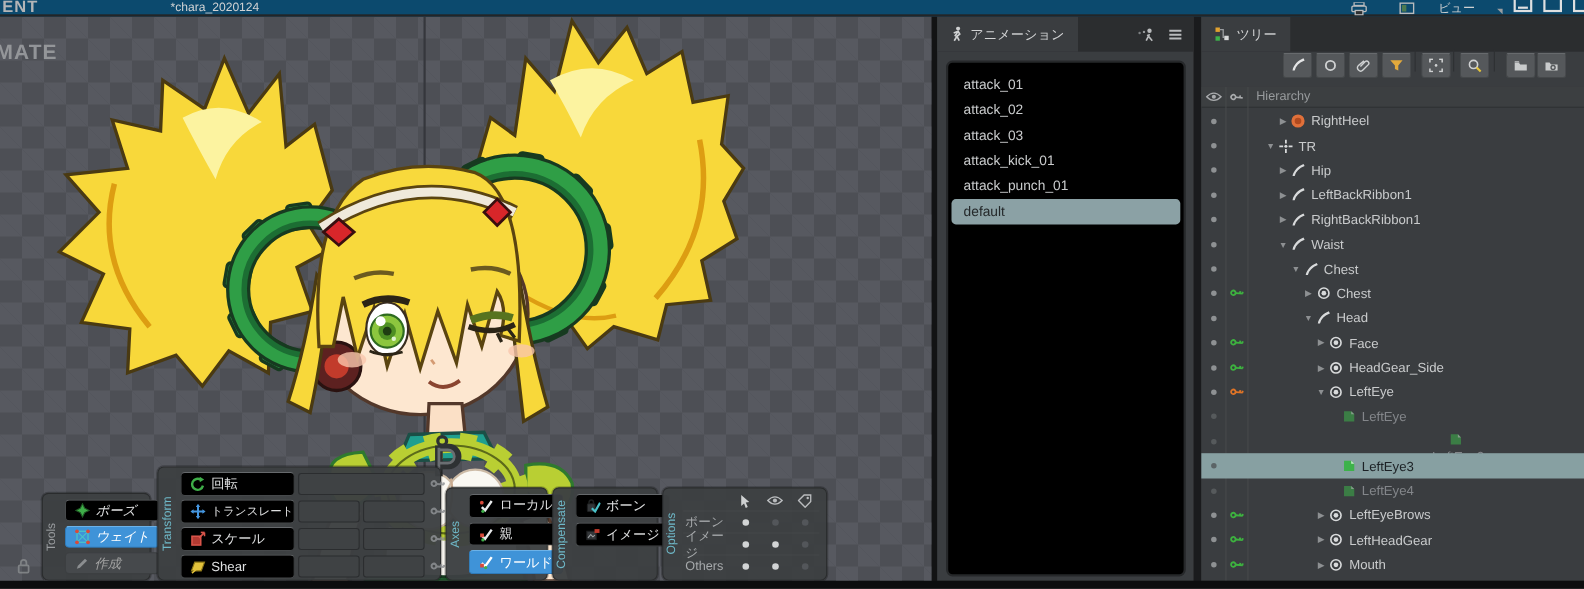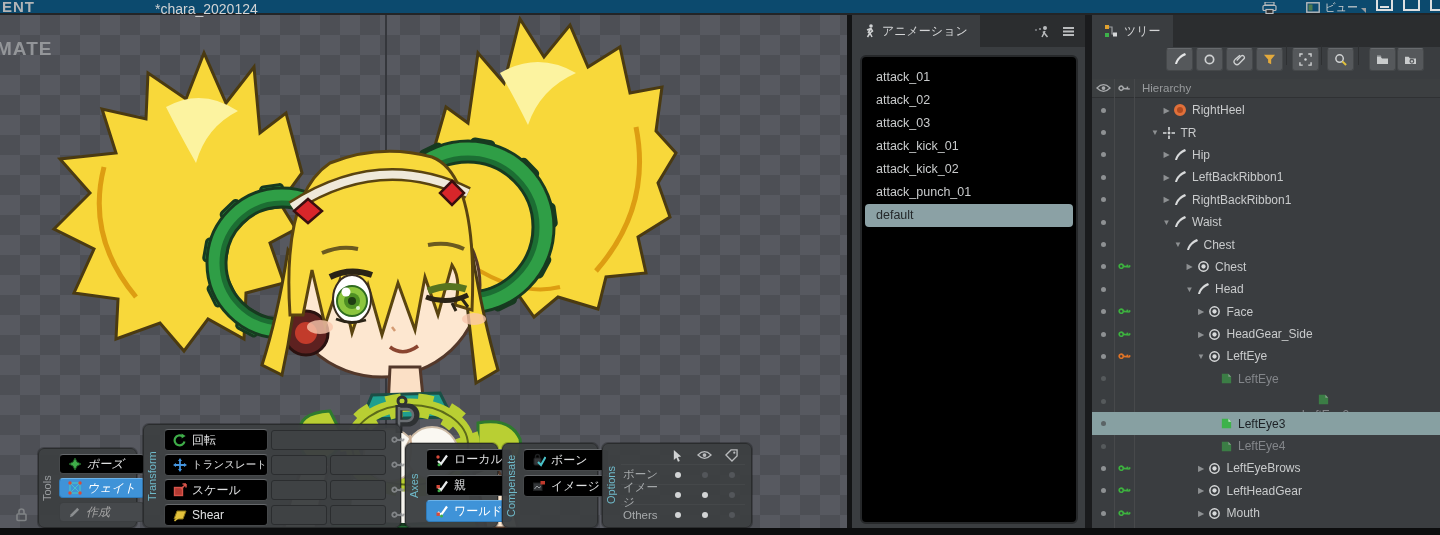--- a/index.html
+++ b/index.html
@@ -4,24 +4,24 @@
 <style>
   * { margin:0; padding:0; box-sizing:border-box; }
   html,body { width:1440px; height:535px; overflow:hidden; background:#222; }
   body { font-family:"Liberation Sans","DejaVu Sans",sans-serif; position:relative; }
 
   
   .titlebar { position:absolute; left:0; top:0; width:1440px; height:15px;
     background:#0c4a6e; border-bottom:2px solid #232527; color:#cfd0d1; z-index:50; }
   .logo { position:absolute; left:2px; top:-2px; font-size:15px; font-weight:bold;
     color:#b3b5b7; letter-spacing:1px; }
-  .doc-title { position:absolute; left:155px; top:1px; font-size:14px; color:#d2d3d4; }
+  .doc-title { position:absolute; left:155px; top:1px; font-size:11px; color:#d2d3d4; }
   .tb-right { position:absolute; right:2px; top:0; height:15px; display:flex; align-items:center; gap:10px; }
   .tb-ico { width:16px; height:12px; display:inline-flex; align-items:center; justify-content:center; }
-  .view-label { font-size:11px; color:#cfd0d1; display:flex; align-items:center; gap:3px;padding-left:18px; }
+  .view-label { font-size:11px; color:#cfd0d1; display:flex; align-items:center; gap:20px;padding-left:18px; }
   .view-caret { width:0; height:0; border-left:5px solid transparent; border-top:5px solid #9a9da0; margin-top:6px; }
   .winbox { width:17px; height:14px; border:2px solid #dfe0e1; margin-top:-7px; position:relative; background:transparent; }
   .winbox.min::after { content:""; position:absolute; left:2px; right:2px; bottom:1px; height:2px; background:#dfe0e1; }
   .winbox.clip { margin-right:-9px; }
 
   
   .viewport { position:absolute; left:0; top:15px; width:847px; height:513px; overflow:hidden;
     background-color:#4d4f55;
     background-image:
       linear-gradient(45deg,#575960 25%,transparent 25%,transparent 75%,#575960 75%),
@@ -588,21 +588,20 @@
             <path d="M1 2 h11 M1 5.5 h11 M1 9 h11" stroke="#b9bbbd" stroke-width="1.8"></path>
           </svg>
       </span>
     </div>
   </div>
   <div class="anim-list">
       <div class="anim-item">attack_01</div>
       <div class="anim-item">attack_02</div>
       <div class="anim-item">attack_03</div>
       <div class="anim-item">attack_kick_01</div>
-      <div class="anim-item">attack_kick_02</div>
       <div class="anim-item">attack_punch_01</div>
       <div class="anim-item selected">default</div>
     </div>
 </div>
 
 <div class="tree-panel">
   <div class="tabbar">
     <div class="tab">
       <span class="icon">
         <svg width="14" height="14" viewBox="0 0 14 14">

